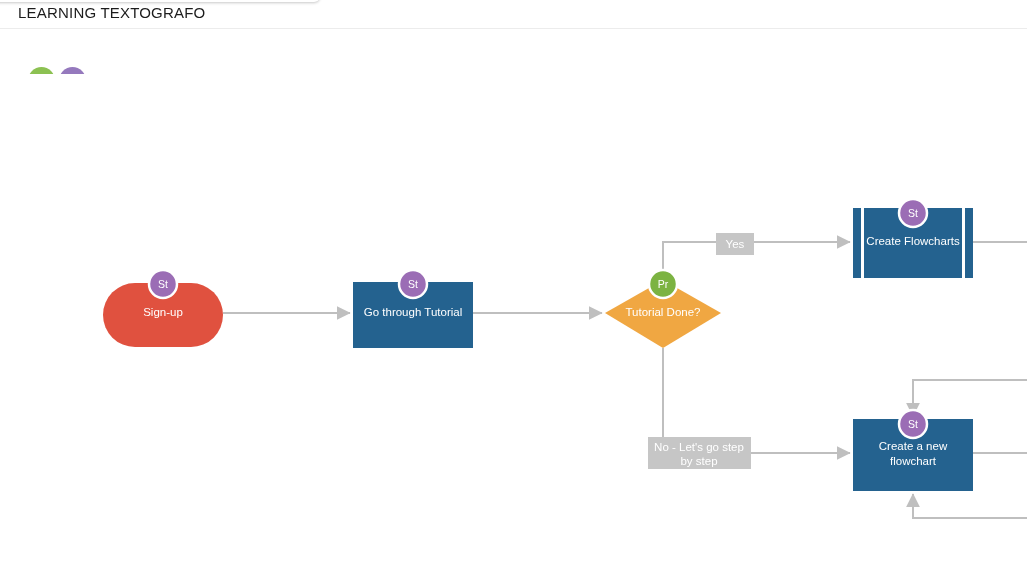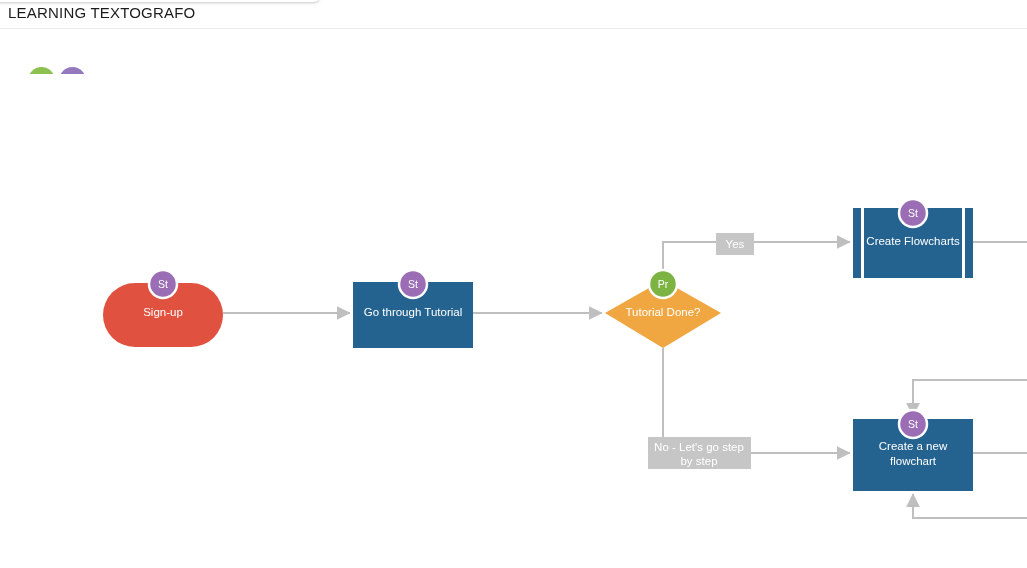--- a/index.html
+++ b/index.html
@@ -19,21 +19,21 @@
     background: #ffffff;
     border-radius: 0 0 6px 6px;
     box-shadow: 0 1px 3px rgba(0,0,0,0.22);
   }
 
   
   .header {
     position: absolute; left: 0; top: 0; width: 1027px; height: 28px;
   }
   .page-title {
-    position: absolute; left: 8px; top: 4px;
+    position: absolute; left: 18px; top: 4px;
     font-size: 15px; letter-spacing: 0.2px;
     color: #1c1c1c; font-weight: 400;
     white-space: nowrap;
   }
   .header-rule {
     position: absolute; left: 0; top: 28px; width: 1027px; height: 1px;
     background: #ececec;
   }
 
   

